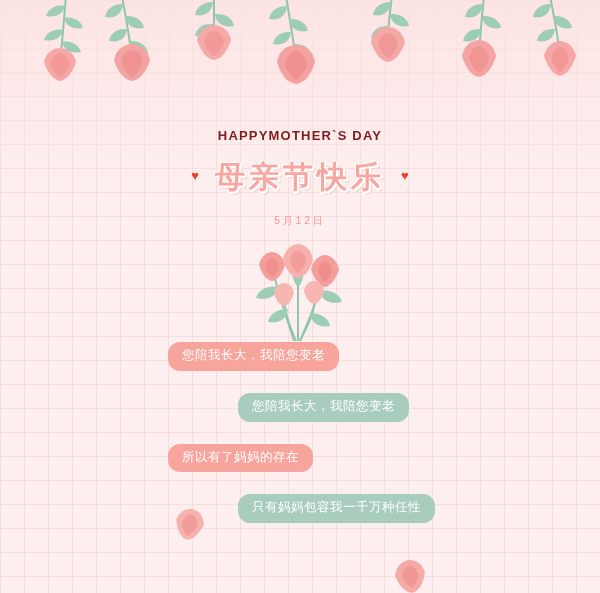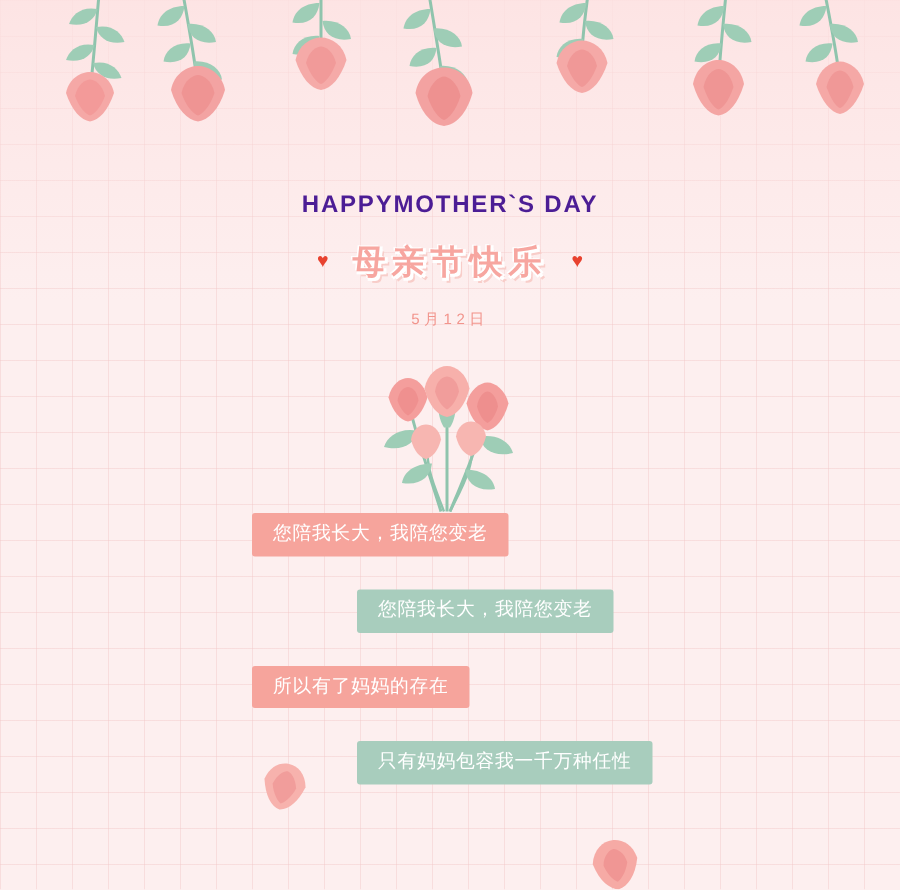--- a/index.html
+++ b/index.html
@@ -52,45 +52,45 @@
 
   #header {
     position: absolute;
     left: 0;
     top: 128px;
     width: 600px;
     text-align: center;
   }
 
   #eng-title {
-    font-size: 16px;
+    font-size: 13px;
     letter-spacing: 1.2px;
     font-weight: bold;
-    color: #4c1d95;
+    color: #7f1d1d;
     margin: 0;
   }
 
   #cn-title-row {
     margin-top: 14px;
     display: flex;
     align-items: center;
     justify-content: center;
     gap: 16px;
   }
 
   .heart {
     color: #e8422f;
     font-size: 13px;
     line-height: 1;
     display: inline-block;
     transform: translateY(-2px);
   }
 
   #cn-title {
-    font-size: 22px;
+    font-size: 30px;
     font-weight: bold;
     letter-spacing: 4px;
     color: #f7a6a0;
     text-shadow:
       2px 2px 0 #ffffff,
       -1px -1px 0 #ffffff,
       2px 0 0 #ffffff,
       0 2px 0 #ffffff,
       3px 3px 0 #f8cdc9;
   }
@@ -124,21 +124,21 @@
   }
   .msg-row.left { justify-content: flex-start; padding-left: 168px; }
   .msg-row.right { justify-content: flex-start; padding-left: 238px; }
 
   .bubble {
     display: inline-block;
     color: #ffffff;
     font-size: 12.5px;
     letter-spacing: 0.5px;
     padding: 7px 14px 8px 14px;
-    border-radius: 2px;
+    border-radius: 12px;
     white-space: nowrap;
     line-height: 1.1;
   }
   .bubble.pink { background: #f6a49c; }
   .bubble.green { background: #a8cdbd; }
 
   svg { display: block; overflow: visible; }
 </style>
 </head>
 <body>

